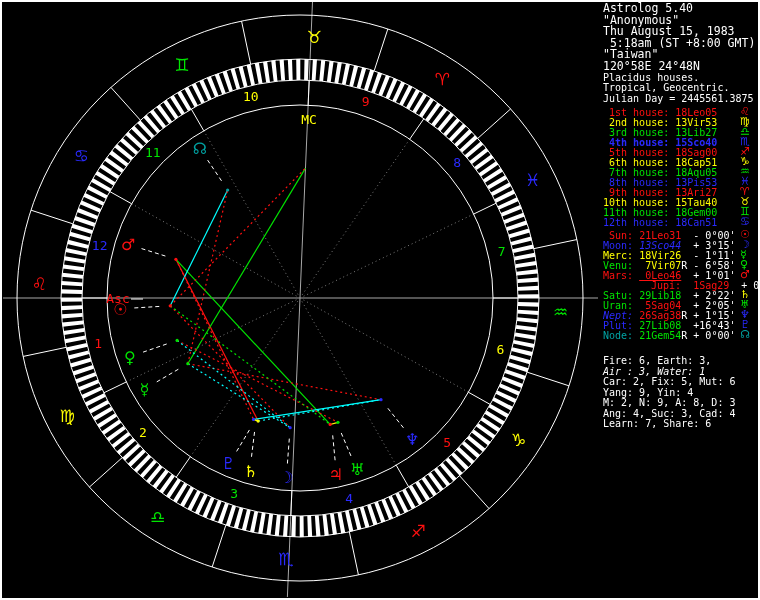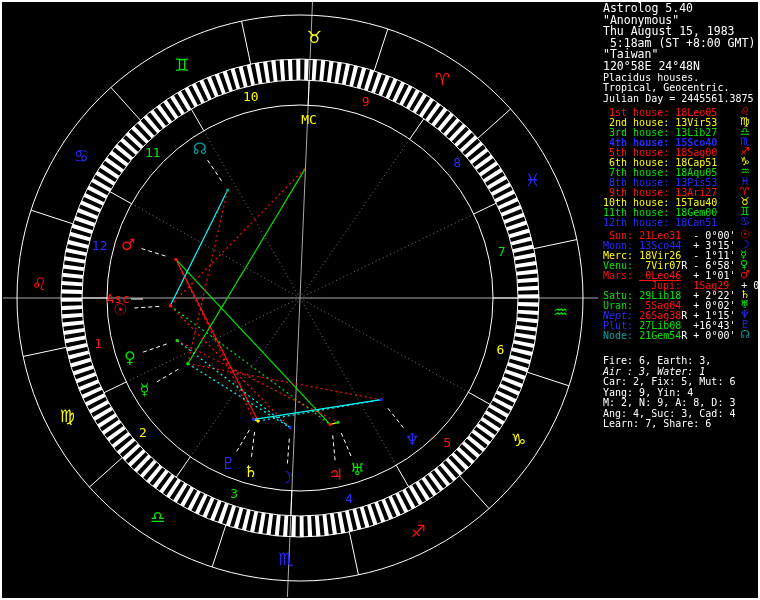--- a/index.html
+++ b/index.html
@@ -153,27 +153,27 @@
       <div class="trow lst" style="left: 603px; top: 138px; font-weight: bold;"><span style="color: rgb(42, 42, 255);"> 4th house: 15Sco40</span><span class="gly" style="color: rgb(42, 42, 255);">♏</span></div>
       <div class="trow lst" style="left: 603px; top: 148px;"><span style="color: rgb(255, 16, 16);"> 5th house: 18Sag00</span><span class="gly" style="color: rgb(255, 16, 16);">♐</span></div>
       <div class="trow lst" style="left: 603px; top: 158px;"><span style="color: rgb(255, 255, 0);"> 6th house: 18Cap51</span><span class="gly" style="color: rgb(255, 255, 0);">♑</span></div>
       <div class="trow lst" style="left: 603px; top: 168px;"><span style="color: rgb(0, 228, 0);"> 7th house: 18Aqu05</span><span class="gly" style="color: rgb(0, 228, 0);">♒</span></div>
       <div class="trow lst" style="left: 603px; top: 178px;"><span style="color: rgb(42, 42, 255);"> 8th house: 13Pis53</span><span class="gly" style="color: rgb(42, 42, 255);">♓</span></div>
       <div class="trow lst" style="left: 603px; top: 188px;"><span style="color: rgb(255, 16, 16);"> 9th house: 13Ari27</span><span class="gly" style="color: rgb(255, 16, 16);">♈</span></div>
       <div class="trow lst" style="left: 603px; top: 198px;"><span style="color: rgb(255, 255, 0);">10th house: 15Tau40</span><span class="gly" style="color: rgb(255, 255, 0);">♉</span></div>
       <div class="trow lst" style="left: 603px; top: 208px;"><span style="color: rgb(0, 228, 0);">11th house: 18Gem00</span><span class="gly" style="color: rgb(0, 228, 0);">♊</span></div>
       <div class="trow lst" style="left: 603px; top: 218px;"><span style="color: rgb(42, 42, 255);">12th house: 18Can51</span><span class="gly" style="color: rgb(42, 42, 255);">♋</span></div>
       <div class="trow lst" style="left: 603px; top: 231px;"><span style="color: rgb(255, 16, 16);"> Sun: </span><span style="color: rgb(255, 16, 16);">21Leo31</span><span style="color: rgb(255, 255, 255);"> </span><span style="color: rgb(255, 255, 255);"> - 0°00'</span><span class="gly" style="color: rgb(255, 16, 16);">☉</span></div>
-      <div class="trow lst" style="left: 603px; top: 241px;"><span style="color: rgb(42, 42, 255);">Moon: </span><span style="color: rgb(42, 42, 255);">13Sco44</span><span style="color: rgb(255, 255, 255);"> </span><span style="color: rgb(255, 255, 255);"> + 3°15'</span><span class="gly" style="color: rgb(42, 42, 255);">☽</span></div>
+      <div class="trow lst" style="left: 603px; top: 241px;"><span style="color: rgb(42, 42, 255);">Moon: </span><span style="color: rgb(42, 42, 255); font-style: italic;">13Sco44</span><span style="color: rgb(255, 255, 255);"> </span><span style="color: rgb(255, 255, 255);"> + 3°15'</span><span class="gly" style="color: rgb(42, 42, 255);">☽</span></div>
       <div class="trow lst" style="left: 603px; top: 251px;"><span style="color: rgb(255, 255, 0);">Merc: </span><span style="color: rgb(255, 255, 0);">18Vir26</span><span style="color: rgb(255, 255, 255);"> </span><span style="color: rgb(255, 255, 255);"> - 1°11'</span><span class="gly" style="color: rgb(0, 228, 0);">☿</span></div>
       <div class="trow lst" style="left: 603px; top: 261px;"><span style="color: rgb(0, 228, 0);">Venu: </span><span style="color: rgb(255, 255, 0);"> 7Vir07</span><span style="color: rgb(255, 255, 255);">R</span><span style="color: rgb(255, 255, 255);"> - 6°58'</span><span class="gly" style="color: rgb(0, 228, 0);">♀</span></div>
       <div class="trow lst" style="left: 603px; top: 271px;"><span style="color: rgb(255, 16, 16);">Mars: </span><span style="color: rgb(255, 16, 16); text-decoration: underline;"> 0Leo46</span><span style="color: rgb(255, 255, 255);"> </span><span style="color: rgb(255, 255, 255);"> + 1°01'</span><span class="gly" style="color: rgb(255, 16, 16);">♂</span></div>
       <div class="trow lst" style="left: 603px; top: 281px; margin-left: 48px;"><span style="color: rgb(255, 16, 16);">Jupi: </span><span style="color: rgb(255, 16, 16);"> 1Sag29</span><span style="color: rgb(255, 255, 255);"> </span><span style="color: rgb(255, 255, 255);"> + 0°39'</span><span class="gly" style="color: rgb(255, 16, 16);">♃</span></div>
       <div class="trow lst" style="left: 603px; top: 291px;"><span style="color: rgb(0, 228, 0);">Satu: </span><span style="color: rgb(0, 228, 0);">29Lib18</span><span style="color: rgb(255, 255, 255);"> </span><span style="color: rgb(255, 255, 255);"> + 2°22'</span><span class="gly" style="color: rgb(255, 255, 0);">♄</span></div>
-      <div class="trow lst" style="left: 603px; top: 301px;"><span style="color: rgb(0, 228, 0);">Uran: </span><span style="color: rgb(255, 16, 16);"> 5Sag04</span><span style="color: rgb(255, 255, 255);"> </span><span style="color: rgb(255, 255, 255);"> + 0°02'</span><span class="gly" style="color: rgb(0, 228, 0);">♅</span></div>
+      <div class="trow lst" style="left: 603px; top: 301px;"><span style="color: rgb(0, 228, 0);">Uran: </span><span style="color: rgb(255, 16, 16);"> 5Sag04</span><span style="color: rgb(255, 255, 255);"> </span><span style="color: rgb(255, 255, 255);"> + 2°05'</span><span class="gly" style="color: rgb(0, 228, 0);">♅</span></div>
       <div class="trow lst" style="left: 603px; top: 311px;"><span style="color: rgb(42, 42, 255); font-style: italic;">Nept: </span><span style="color: rgb(255, 16, 16);">26Sag38</span><span style="color: rgb(255, 255, 255);">R</span><span style="color: rgb(255, 255, 255);"> + 1°15'</span><span class="gly" style="color: rgb(42, 42, 255);">♆</span></div>
       <div class="trow lst" style="left: 603px; top: 321px;"><span style="color: rgb(42, 42, 255);">Plut: </span><span style="color: rgb(0, 228, 0);">27Lib08</span><span style="color: rgb(255, 255, 255);"> </span><span style="color: rgb(255, 255, 255);"> +16°43'</span><span class="gly" style="color: rgb(42, 42, 255);">♇</span></div>
       <div class="trow lst" style="left: 603px; top: 331px;"><span style="color: rgb(0, 162, 162);">Node: </span><span style="color: rgb(0, 228, 0);">21Gem54</span><span style="color: rgb(255, 255, 255);">R</span><span style="color: rgb(255, 255, 255);"> + 0°00'</span><span class="gly" style="color: rgb(0, 162, 162);">☊</span></div>
       <div class="trow sum" style="left: 603px; top: 356px;">Fire: 6, Earth: 3,</div>
       <div class="trow sum" style="left: 603px; top: 366.5px; font-style: italic;">Air : 3, Water: 1</div>
       <div class="trow sum" style="left: 603px; top: 377px;">Car: 2, Fix: 5, Mut: 6</div>
       <div class="trow sum" style="left: 603px; top: 387.5px;">Yang: 9, Yin: 4</div>
       <div class="trow sum" style="left: 603px; top: 398px;">M: 2, N: 9, A: 8, D: 3</div>
       <div class="trow sum" style="left: 603px; top: 408.5px;">Ang: 4, Suc: 3, Cad: 4</div>
       <div class="trow sum" style="left: 603px; top: 419px;">Learn: 7, Share: 6</div>

